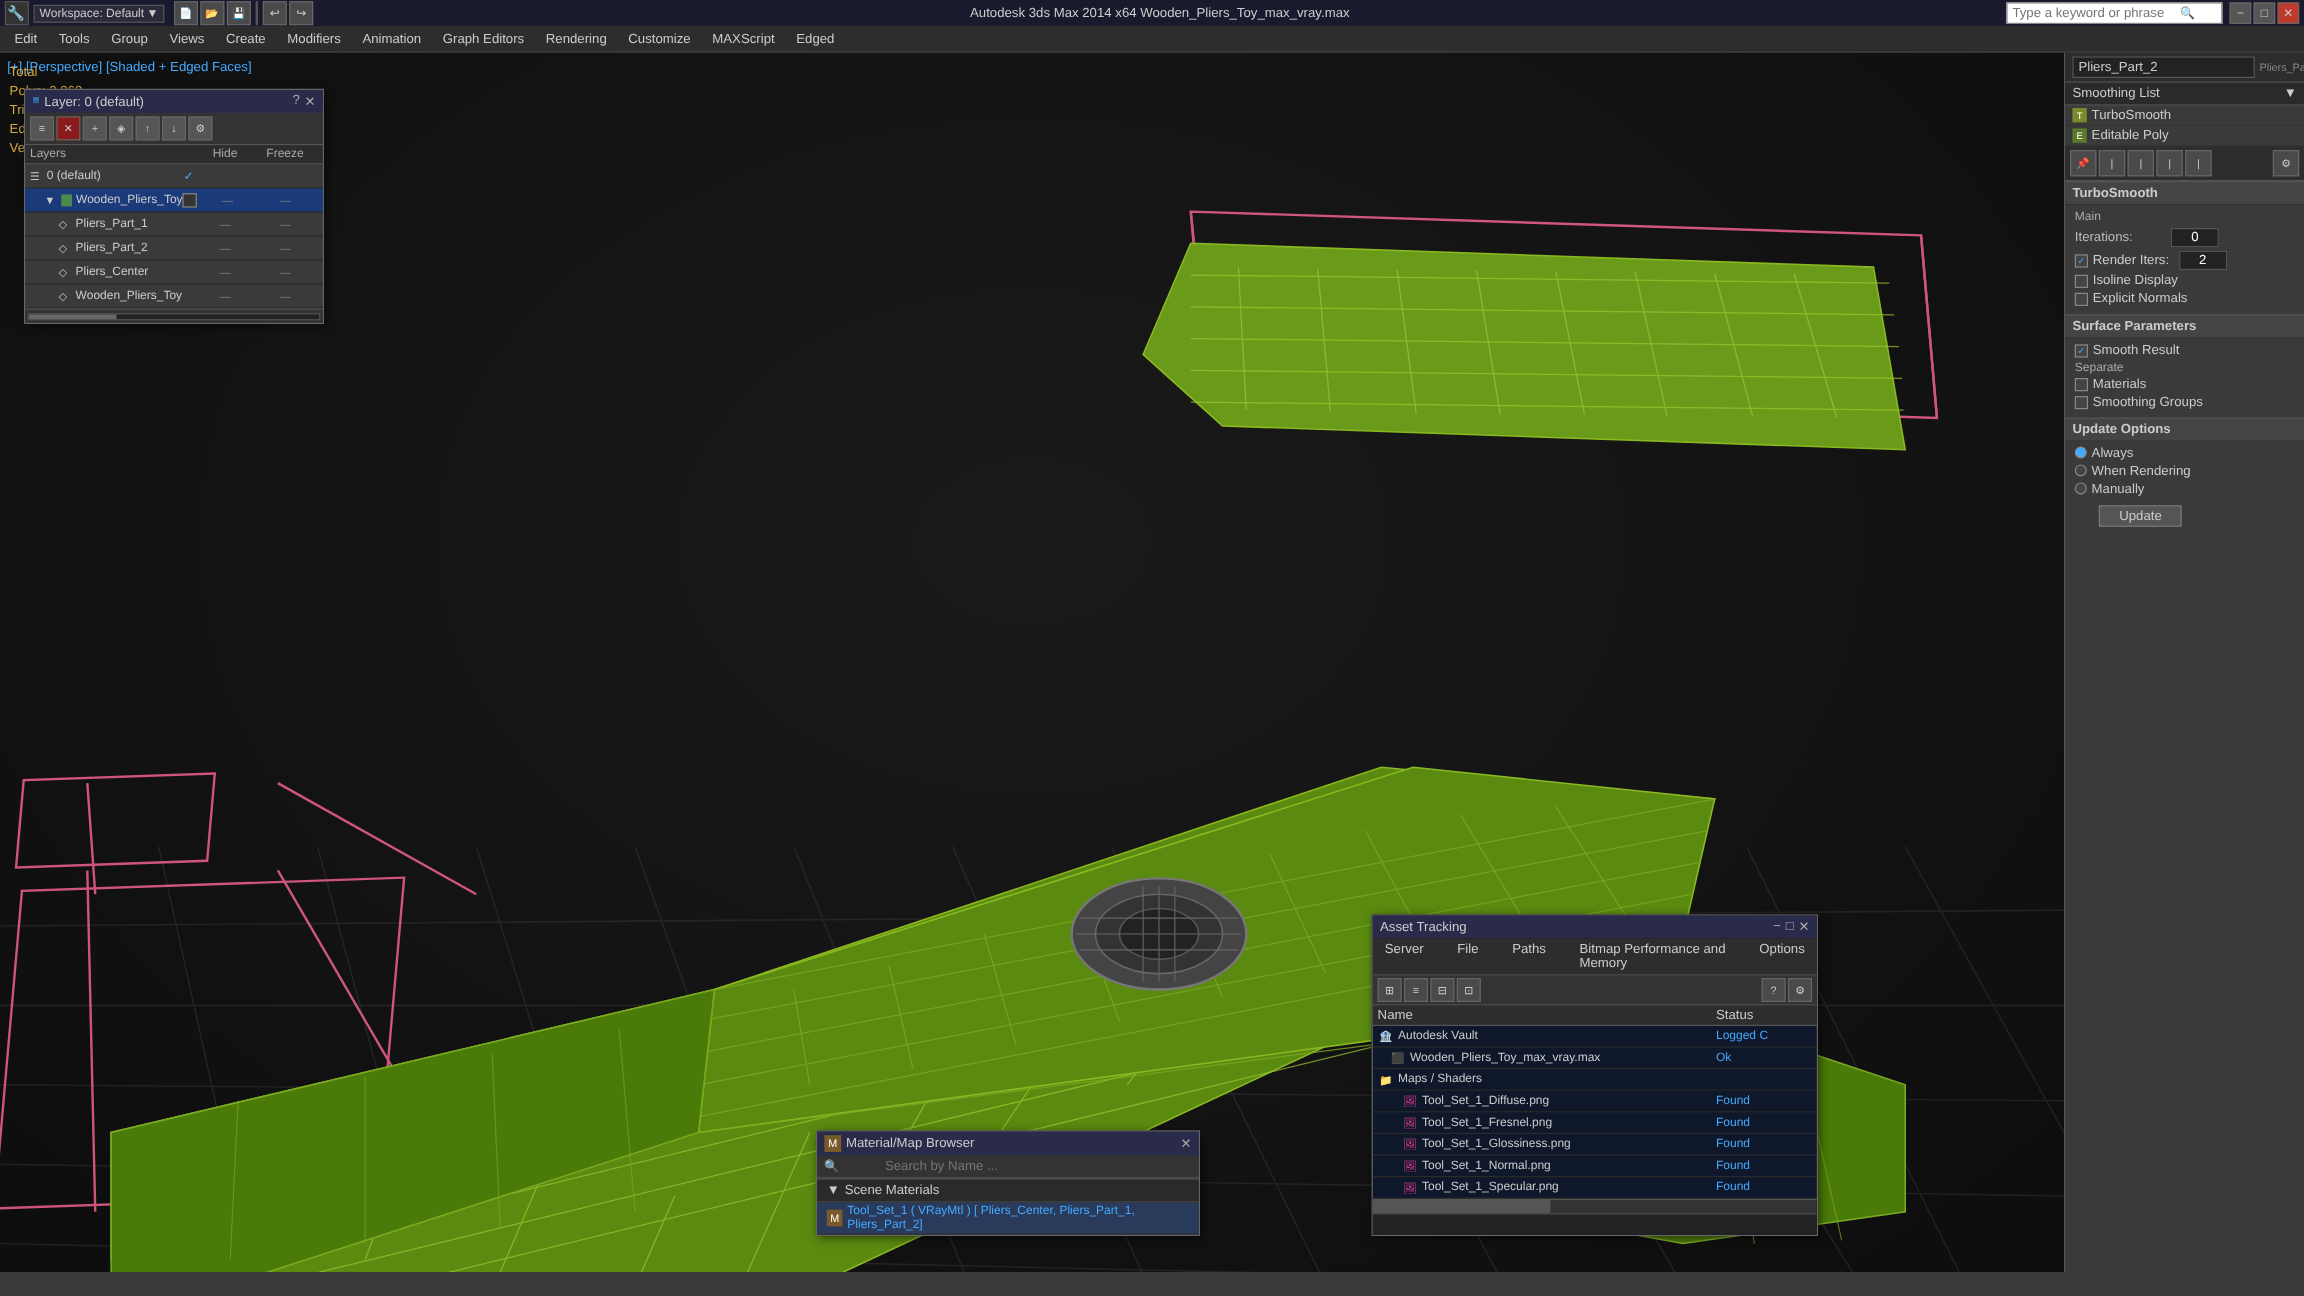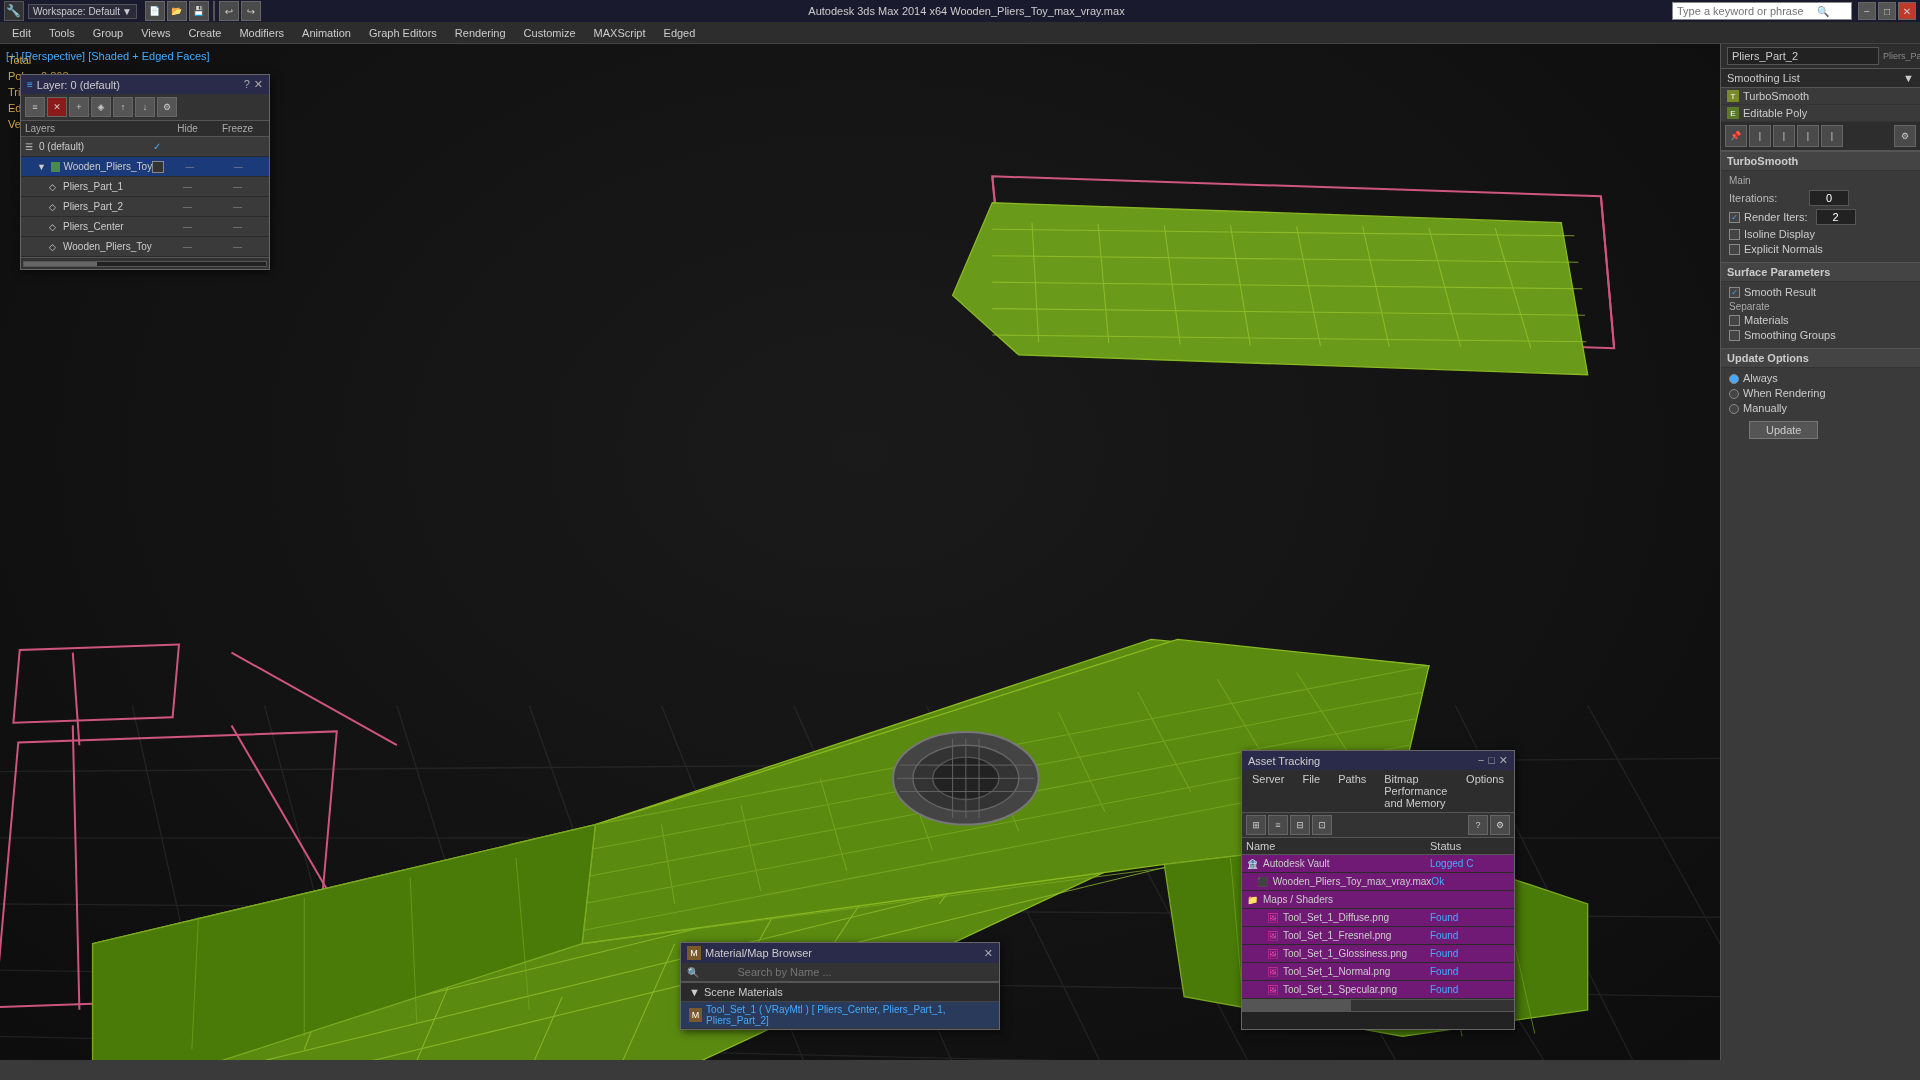--- a/index.html
+++ b/index.html
@@ -194,21 +194,21 @@
       width: 40px;
       height: 16px;
       font-size: 11px;
       text-align: center;
       display: flex; align-items: center; justify-content: center;
     }
     .checkbox-row { display: flex; align-items: center; gap: 4px; margin-bottom: 3px; }
     .cb { width: 11px; height: 11px; border: 1px solid #888; background: #444; display: flex; align-items: center; justify-content: center; font-size: 8px; color: #4af; }
     .cb.checked::after { content: '✓'; }
 
-    .radio-row { display: flex; align-items: flex-end; gap: 4px; margin-bottom: 3px; }
+    .radio-row { display: flex; align-items: flex-start; gap: 4px; margin-bottom: 3px; }
     .rb { width: 10px; height: 10px; border-radius: 50%; border: 1px solid #888; background: #444; }
     .rb.selected { background: #4af; }
 
     .update-btn {
       background: #555;
       border: 1px solid #777;
       color: #ccc;
       font-size: 11px;
       padding: 2px 16px;
       cursor: pointer;
@@ -348,37 +348,37 @@
       background: #2a3a5a;
       border-bottom: 1px solid #333;
     }
     .mat-icon { width: 14px; height: 14px; background: #7a5a2a; margin-right: 4px; font-size: 9px; display: flex; align-items: center; justify-content: center; color: #fff; }
 
     
     #asset-tracking {
       position: absolute;
       bottom: 30px;
       right: 205px;
-      width: 274px;
-      background: #701a75;
+      width: 372px;
+      background: #0f172a;
       border: 1px solid #666;
       box-shadow: 2px 2px 8px rgba(0,0,0,0.6);
     }
     .at-titlebar {
       background: #2a2a4a;
       padding: 3px 6px;
       display: flex;
       align-items: center;
       justify-content: space-between;
       color: #ccc;
       font-size: 11px;
     }
     .at-menubar {
       display: flex;
-      gap: 6px;
+      gap: 16px;
       padding: 2px 4px;
       background: #2d2d2d;
       border-bottom: 1px solid #555;
     }
     .at-menu-item { font-size: 11px; color: #ccc; padding: 1px 6px; cursor: pointer; }
     .at-toolbar {
       display: flex;
       gap: 2px;
       padding: 2px 4px;
       background: #333;

